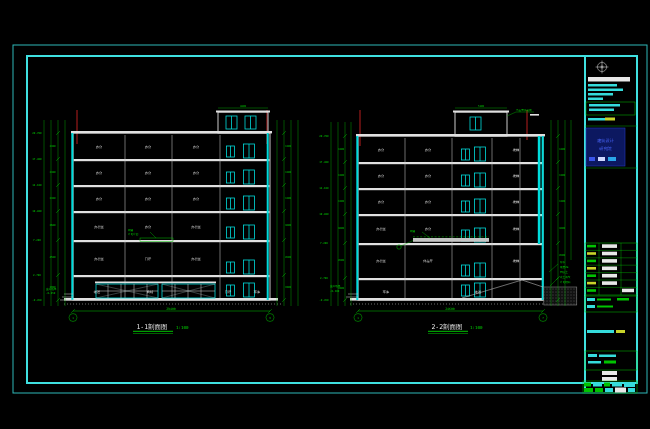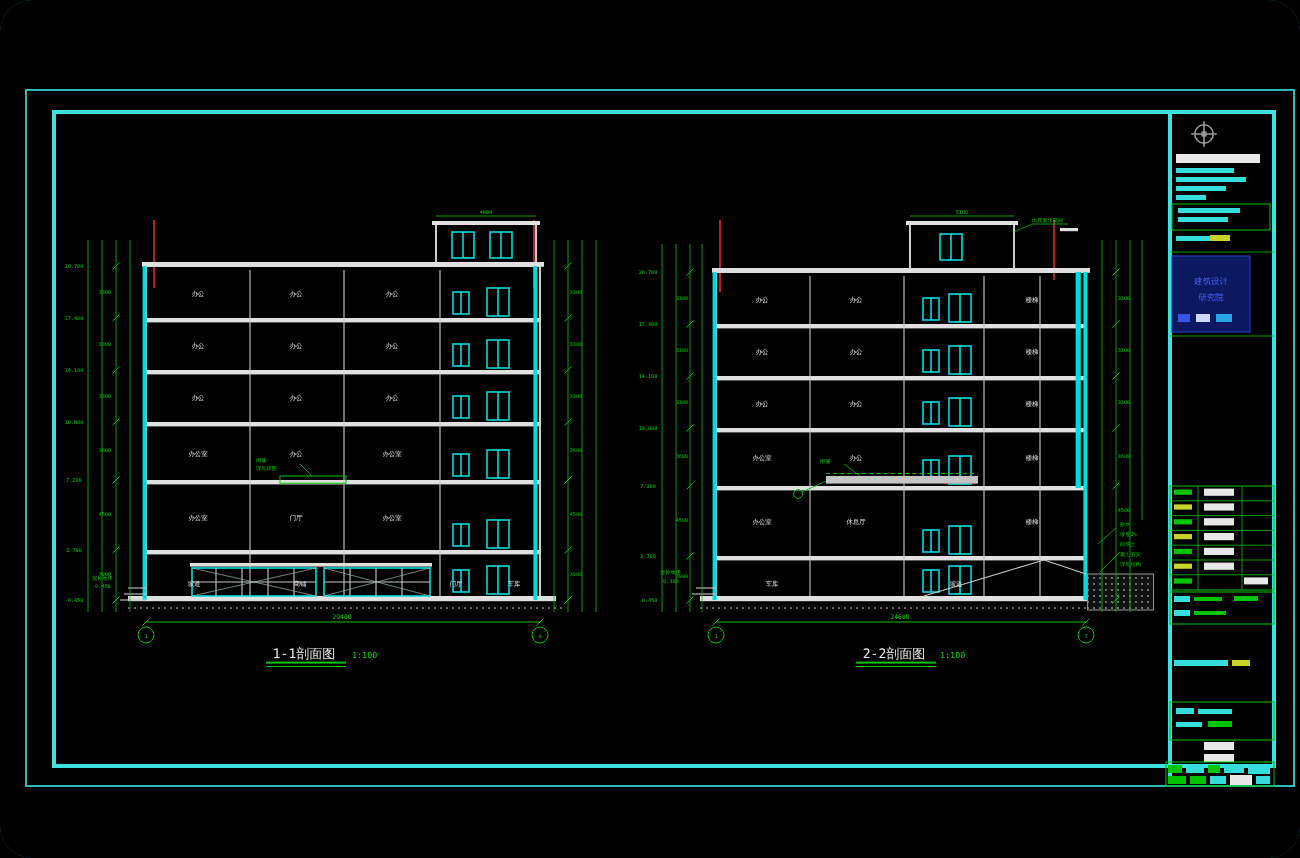--- a/index.html
+++ b/index.html
@@ -1,16 +1,16 @@
 <!DOCTYPE html>
 <html><head>
 <meta charset="utf-8">
 <style>
   html,body{margin:0;padding:0;background:#000;}
-  #stage{position:relative;width:650px;height:429px;background:#0f766e;overflow:hidden;border-radius:16px;}
+  #stage{position:relative;width:650px;height:429px;background:#0f766e;overflow:hidden;}
   svg{display:block;}
   
   .ln{stroke:#e0e0e0;stroke-width:0.9;fill:none}
   .lnt{stroke:#c8c8c8;stroke-width:0.55;fill:none}
   .lnx{stroke:#9fb8b8;stroke-width:0.35;fill:none}
   .fw{fill:#e0e0e0}
   .fc{fill:#00dcdc}
   .cs{stroke:#00dcdc;stroke-width:0.8;fill:none}
   .gs{stroke:#00c400;stroke-width:0.5;fill:none}
   .gst{stroke:#00c400;stroke-width:0.4;fill:none}

